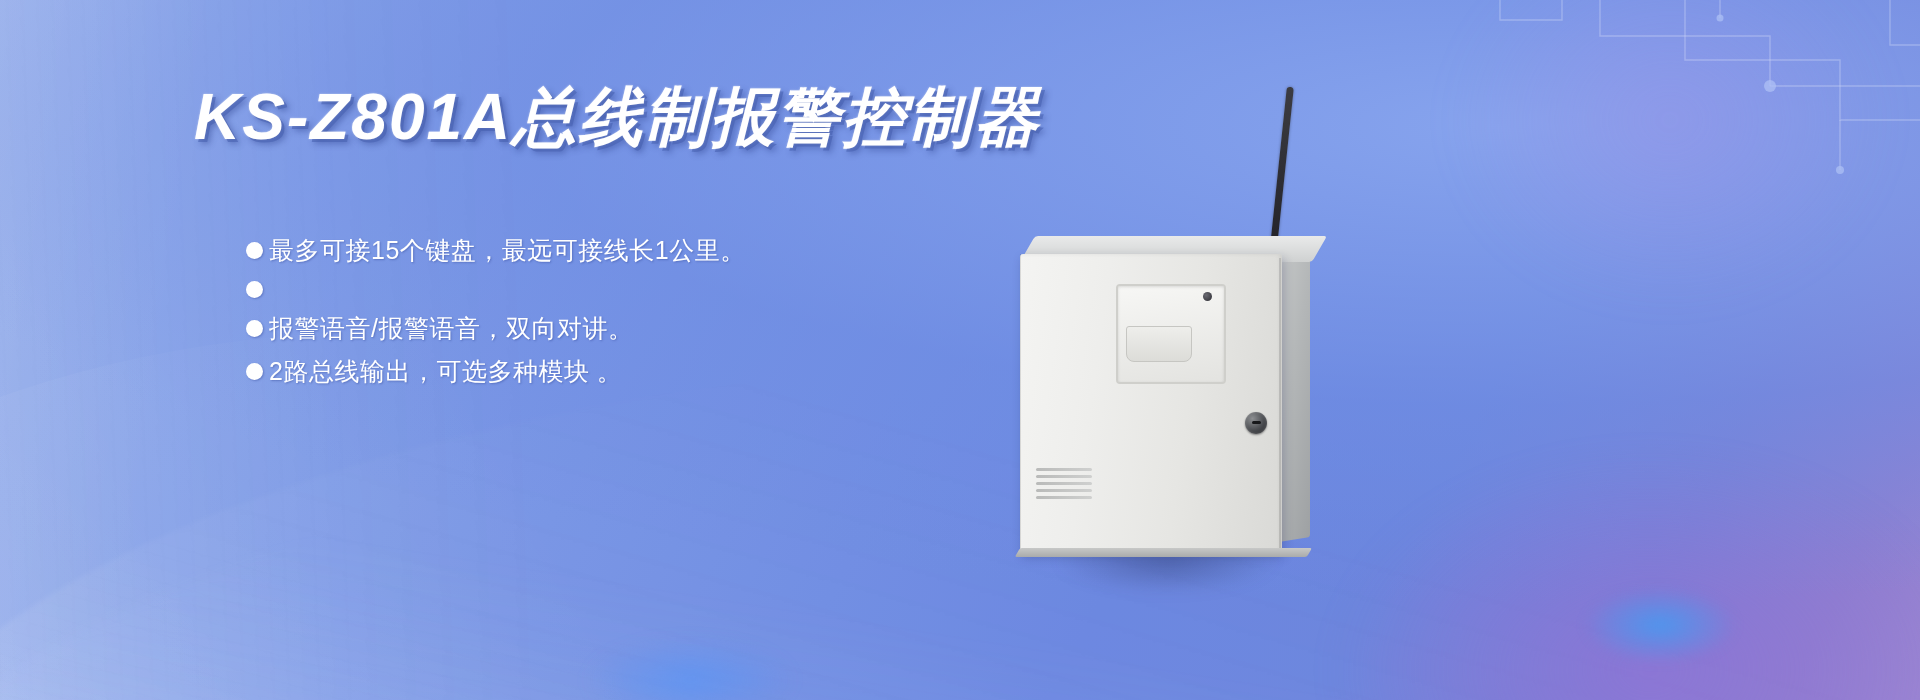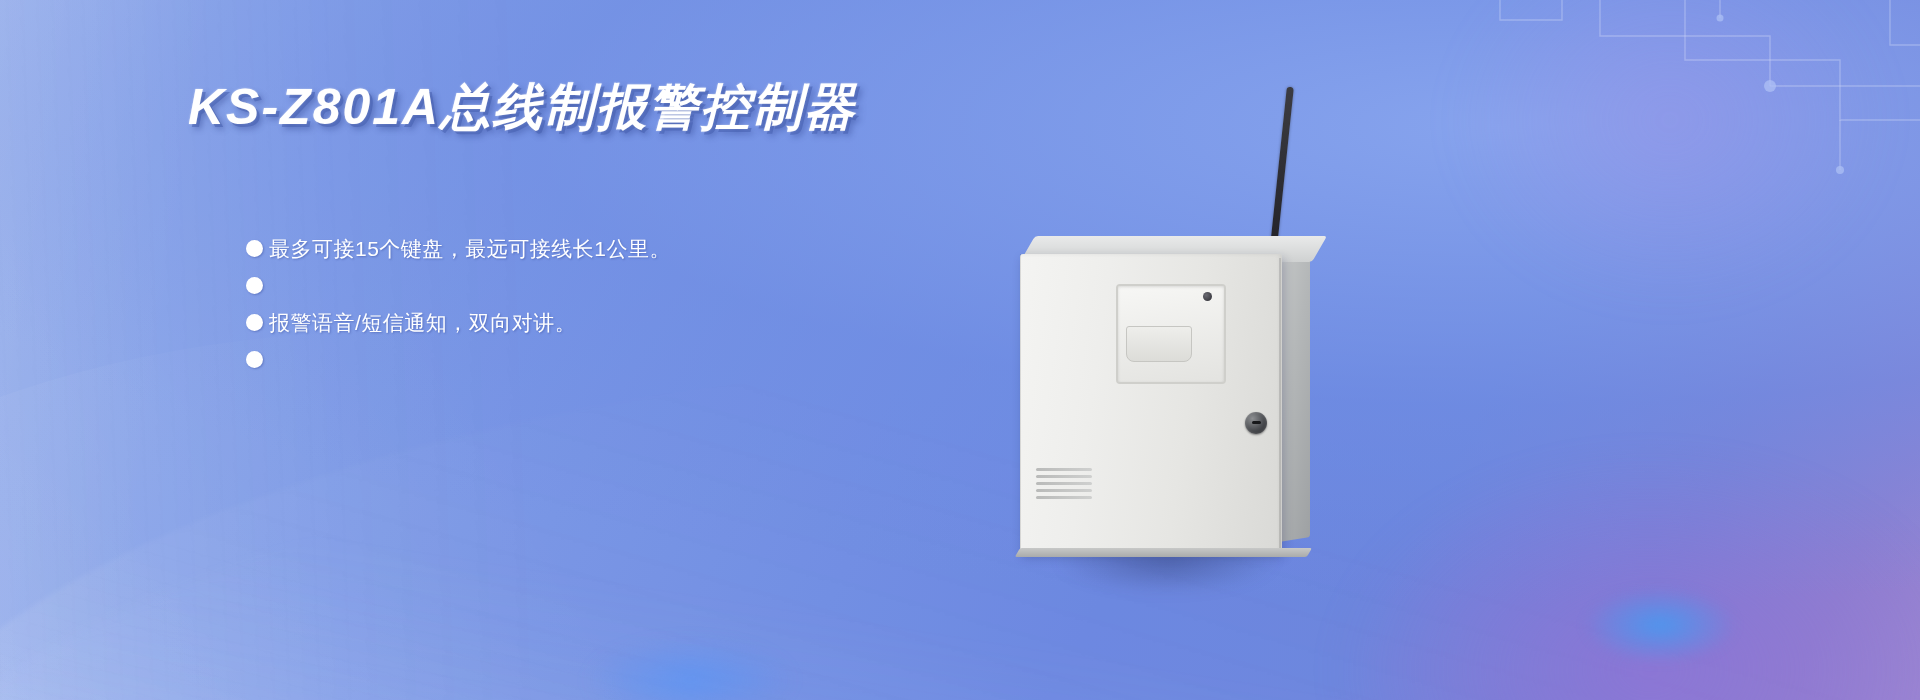--- a/index.html
+++ b/index.html
@@ -57,34 +57,34 @@
   .bluedot{position:absolute;right:150px;bottom:20px;width:220px;height:110px;border-radius:50%;
       background:radial-gradient(closest-side, rgba(60,160,245,.75), rgba(60,160,245,0) 70%);filter:blur(6px);}
   .bluedot2{position:absolute;left:540px;bottom:-40px;width:300px;height:120px;border-radius:50%;
       background:radial-gradient(closest-side, rgba(80,150,250,.55), rgba(80,150,250,0) 70%);filter:blur(8px);}
 
   
   .circuit{position:absolute;top:0;right:0;width:620px;height:230px;opacity:.55;}
 
   
   #title{
-    position:absolute;left:188px;top:74px;
-    font-size:50px;font-weight:bold;font-style:italic;
+    position:absolute;left:194px;top:74px;
+    font-size:64px;font-weight:bold;font-style:italic;
     letter-spacing:2px;color:#ffffff;white-space:nowrap;
     text-shadow:
       3px 3px 0 rgba(70,95,175,.55),
       5px 5px 6px rgba(45,65,140,.45),
       0 0 2px rgba(255,255,255,.6);
   }
 
   
   #features{position:absolute;left:246px;top:238px;}
   .feature{
     display:flex;align-items:center;
-    color:#ffffff;font-size:21px;line-height:1;
+    color:#ffffff;font-size:25px;line-height:1;
     margin-bottom:18px;white-space:nowrap;
     text-shadow:1px 1px 2px rgba(50,70,150,.45);
     letter-spacing:.5px;
   }
   .dot{
     width:17px;height:17px;border-radius:50%;background:#ffffff;
     display:inline-block;margin-right:6px;flex:0 0 auto;
     box-shadow:1px 1px 2px rgba(50,70,150,.4);
   }
   .ftext{display:inline-block;}
@@ -195,24 +195,25 @@
   <div id="features">
     <div class="feature">
       <span class="dot"></span>
       <span class="ftext">最多可接15个键盘，最远可接线长1公里。</span>
     </div>
     <div class="feature">
       <span class="dot"></span>
     </div>
     <div class="feature">
       <span class="dot"></span>
-      <span class="ftext">报警语音/短信通知，双向对讲。</span>
-    </div>
-    <div class="feature">
-      <span class="dot"></span>
+      <span class="ftext">报警语音/报警语音，双向对讲。</span>
+    </div>
+    <div class="feature">
+      <span class="dot"></span>
+      <span class="ftext">2路总线输出，可选多种模块 。</span>
     </div>
   </div>
 
   <div id="product">
     <div class="box-shadow-ground"></div>
     <div class="antenna"></div>
     <div class="antenna-base"></div>
     <div class="box-side"></div>
     <div class="box-top"></div>
     <div class="box-front"></div>

